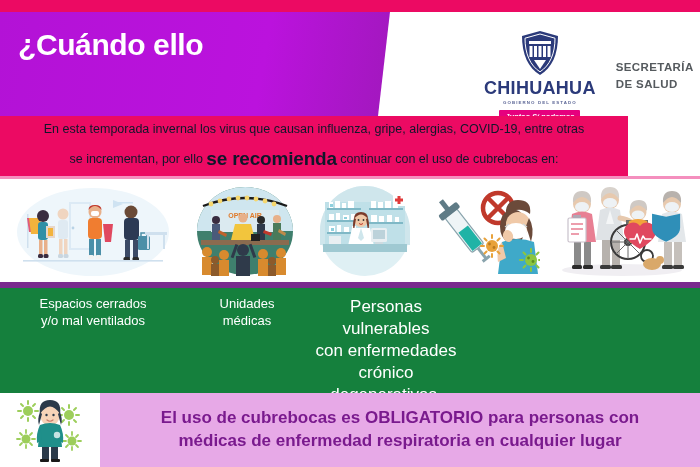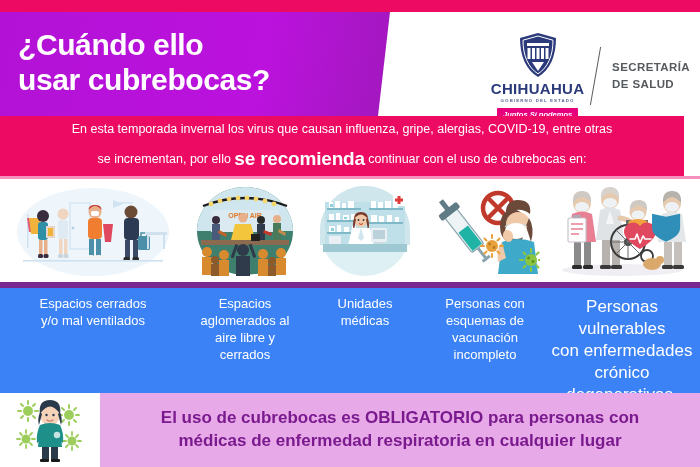--- a/index.html
+++ b/index.html
@@ -28,35 +28,35 @@
     color:#ffffff;font-weight:bold;font-size:30px;line-height:1.16;
     letter-spacing:-0.4px;
   }
   .title .l2{display:block;}
 
   
   .logo-wrap{position:absolute;left:484px;top:22px;width:206px;height:84px;display:flex;align-items:center;}
   .logo-left{width:112px;display:flex;flex-direction:column;align-items:center;}
   .shield{width:40px;height:46px;display:block;}
   .logo-word{
-    color:#2b3a7a;font-weight:bold;font-size:15px;letter-spacing:0.3px;margin-top:2px;
+    color:#2b3a7a;font-weight:bold;font-size:18px;letter-spacing:0.3px;margin-top:2px;
   }
   .logo-sub{color:#5b6596;font-size:4.4px;letter-spacing:1.1px;margin-top:1px;font-weight:bold;}
   .logo-tag{
     margin-top:5px;background:#e6007e;color:#ffffff;font-size:7.5px;font-style:italic;
     font-weight:bold;padding:1.5px 6px;border-radius:1px;white-space:nowrap;
   }
   .logo-tag .bold-j{font-weight:bold;}
   .divider{width:1px;height:58px;background:#5a5a5a;margin:0 16px 0 4px;transform:skewX(-10deg);}
   .sec{color:#555a5e;font-weight:bold;font-size:11.5px;line-height:1.45;letter-spacing:0.4px;}
 
   
   .intro{
-    position:absolute;left:0;top:116px;width:684px;height:62px;
-    background:#ec0a63;color:#ffffff;
+    position:absolute;left:0;top:116px;width:628px;height:62px;
+    background:#ec0a63;color:#0f172a;
     display:flex;flex-direction:column;justify-content:center;align-items:center;
     text-align:left;
   }
   .intro .line{font-size:12.5px;line-height:1.5;white-space:nowrap;}
   .intro .line2{margin-top:6px;}
   .intro .emph{font-weight:bold;font-size:19px;letter-spacing:-0.2px;vertical-align:-2px;}
   .intro-bottom{position:absolute;left:0;top:176px;width:700px;height:3px;background:#f48fbe;}
 
   
   .illus-row{
@@ -66,21 +66,21 @@
   .illus{position:relative;height:96px;display:flex;align-items:center;justify-content:center;}
   .i1{width:186px;}
   .i2{width:118px;}
   .i3{width:122px;}
   .i4{width:118px;}
   .i5{width:156px;}
 
   
   .cap-top{position:absolute;left:0;top:282px;width:700px;height:6px;background:#7a2a8e;}
   .cap-band{
-    position:absolute;left:0;top:288px;width:700px;height:105px;background:#3b82f6;
+    position:absolute;left:0;top:288px;width:700px;height:105px;background:#15803d;
   }
   .cap-row{position:absolute;left:0;top:0;width:700px;display:flex;align-items:flex-start;}
   .cap{
     color:#ffffff;text-align:center;font-size:13px;line-height:1.3;padding-top:8px;
   }
   .c1{width:186px;}
   .c2{width:118px;}
   .c3{width:122px;}
   .c4{width:118px;}
   .c5{width:156px;}
@@ -105,21 +105,20 @@
 
 <div class="poster">
 
   <div class="top-strip"></div>
 
   <div class="header">
     <div class="header-white"></div>
 
     <div class="title">
       <span>¿Cuándo ello</span>
-      <span class="l2">usar cubrebocas?</span>
     </div>
 
     <div class="logo-wrap">
       <div class="logo-left">
         <span>
           <svg class="shield" viewBox="0 0 40 46">
             <path d="M20 1 L38 6 C38 24 32 38 20 45 C8 38 2 24 2 6 Z" fill="#2b3a7a"></path>
             <path d="M20 4 L35 8.2 C35 23.5 30 35.5 20 41.8 C10 35.5 5 23.5 5 8.2 Z" fill="none" stroke="#ffffff" stroke-width="1"></path>
             <rect x="9" y="11" width="22" height="3" fill="#ffffff"></rect>
             <rect x="9.5" y="16" width="3" height="11" fill="#ffffff"></rect>
@@ -438,23 +437,21 @@
         <rect x="125" y="81" width="11" height="4" rx="1.5" fill="#3a3a3a"></rect>
         <path d="M112 34 l18 -4 l0 18 c0 9 -9 14 -18 18 c-9 -4 -18 -9 -18 -18 l0 -18z" fill="#2f8fb8" transform="translate(12,0) scale(0.78) translate(24,8)"></path>
       </svg>
     </div>
   </div>
 
   <div class="cap-top"></div>
   <div class="cap-band">
     <div class="cap-row">
       <div class="cap c1"><span class="cap-inner">Espacios cerrados<br>y/o mal ventilados</span></div>
-      <div class="cap c2"><span class="cap-inner">Espacios<br>aglomerados al<br>aire libre y<br>cerrados</span></div>
       <div class="cap c3"><span class="cap-inner">Unidades<br>médicas</span></div>
-      <div class="cap c4"><span class="cap-inner">Personas con<br>esquemas de<br>vacunación<br>incompleto</span></div>
       <div class="cap c5"><span class="cap-inner">Personas vulnerables<br>con enfermedades<br>crónico degenerativas,<br>inmunolóicas, o<br>mayores de 65 años</span></div>
     </div>
   </div>
 
   <div class="bottom">
     <div class="bot-icon-box">
       <span>
         <svg width="72" height="66" viewBox="0 0 72 66">
           <rect x="0" y="0" width="72" height="66" fill="#ffffff"></rect>
           <g fill="#8cc63f" opacity="0.85">

